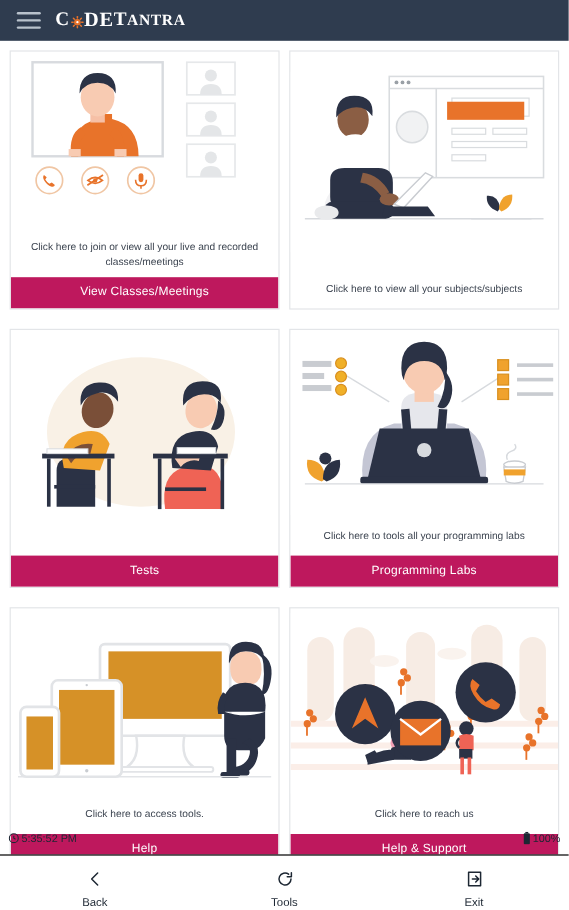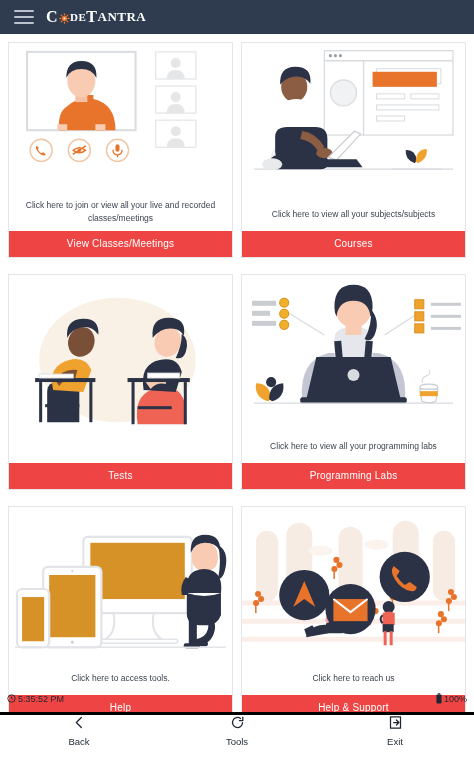--- a/index.html
+++ b/index.html
@@ -40,35 +40,35 @@
     display: flex; flex-direction: column; overflow: hidden;
   }
   .art { flex: 1 1 auto; position: relative; overflow: hidden; }
   .art svg { position: absolute; inset: 0; width: 100%; height: 100%; display: block; }
   .desc {
     font-size: 8.5px; color: #3c4450; text-align: center; line-height: 1.45;
     padding: 4px 12px 7px 12px; min-height: 30px;
     display: flex; align-items: center; justify-content: center;
   }
   .cardbtn {
-    background: #ef4444; color: #fff; text-align: center;
+    background: #be185d; color: #fff; text-align: center;
     font-size: 10px; padding: 7px 0 8px 0; letter-spacing: .2px; cursor: pointer;
   }
 
   
   .statusbar {
     position: absolute; left: 0; bottom: 46px; width: 474px; height: 26px;
     display: flex; align-items: center; justify-content: space-between;
     padding: 0 7px; font-size: 9px; color: #1d2733;
   }
   .statusleft, .statusright { display: flex; align-items: center; gap: 2px; }
   .navbar {
     position: absolute; left: 0; bottom: 0; width: 474px; height: 46px;
-    background: #ffffff; border-top: 3px solid #000000;
-    display: flex; align-items: flex-start;
+    background: #ffffff; border-top: 1px solid #000000;
+    display: flex; align-items: flex-end;
   }
   .navitem {
     flex: 1 1 0; display: flex; flex-direction: column; align-items: center;
     justify-content: center; gap: 2px; cursor: pointer; color: #1d2733;
   }
   .navitem .lbl { font-size: 9.5px; }
 </style>
 </head>
 <body>
 
@@ -91,21 +91,21 @@
             <rect x="18.5" y="10.6" width="5" height="2.8" rx="1.2"></rect>
             <rect x="10.6" y="0.5" width="2.8" height="5" rx="1.2" transform="rotate(45 12 12)"></rect>
             <rect x="10.6" y="18.5" width="2.8" height="5" rx="1.2" transform="rotate(45 12 12)"></rect>
             <rect x="0.5" y="10.6" width="5" height="2.8" rx="1.2" transform="rotate(45 12 12)"></rect>
             <rect x="18.5" y="10.6" width="5" height="2.8" rx="1.2" transform="rotate(45 12 12)"></rect>
           </g>
           <circle cx="12" cy="12" r="2.1" fill="#ffffff"></circle>
         </g>
       </svg>
     </span>
-    <span style="font-size:11px">DE</span>
+    <span style="font-size:17px">DE</span>
     <span>T</span>
     <span style="font-size:13px">ANTRA</span>
   </div>
 </div>
 
 <div class="grid">
 
   <div class="card">
     <div class="art">
       <svg viewBox="0 0 222 150" preserveAspectRatio="xMidYMid meet">
@@ -199,21 +199,20 @@
         </g>
 
         <g>
           <path d="M172 116 q-10 -4 -9 -13 q9 -1 11 10z" fill="#2b3245"></path>
           <path d="M175 116 q10 -4 9 -14 q-10 0 -11 12z" fill="#f0a22e"></path>
           <line x1="150" y1="122" x2="200" y2="122" stroke="#d7dade" stroke-width="1.2"></line>
         </g>
       </svg>
     </div>
     <div class="desc">Click here to view all your subjects/subjects</div>
-    <div class="cardbtn">Courses</div>
   </div>
 
   <div class="card">
     <div class="art">
       <svg viewBox="0 0 222 150" preserveAspectRatio="xMidYMid meet">
         <rect width="222" height="150" fill="#ffffff"></rect>
         <ellipse cx="108" cy="66" rx="78" ry="62" fill="#f9f1e6"></ellipse>
 
         <g>
           <path d="M38 128 l0 -30 q0 -10 10 -10 l22 0 l0 40z" fill="#2b3245"></path>
@@ -295,21 +294,21 @@
         </g>
 
         <g>
           <path d="M180 104 q-2 -5 3 -7 q6 -2 3 -6" stroke="#d7dade" stroke-width="1.2" fill="none"></path>
           <ellipse cx="186" cy="108" rx="9" ry="3" fill="#ffffff" stroke="#c9ccd1" stroke-width="1.1"></ellipse>
           <path d="M177 110 l2 12 q7 3 14 0 l2 -12z" fill="#ffffff" stroke="#c9ccd1" stroke-width="1.1"></path>
           <rect x="177" y="112" width="18" height="5" fill="#f0a22e"></rect>
         </g>
       </svg>
     </div>
-    <div class="desc">Click here to view all your programming labs</div>
+    <div class="desc">Click here to tools all your programming labs</div>
     <div class="cardbtn">Programming Labs</div>
   </div>
 
   <div class="card">
     <div class="art">
       <svg viewBox="0 0 222 150" preserveAspectRatio="xMidYMid meet">
         <rect width="222" height="150" fill="#ffffff"></rect>
 
         <g>
           <rect x="74" y="26" width="108" height="76" rx="4" fill="#ffffff" stroke="#e2e4e7" stroke-width="2.2"></rect>

